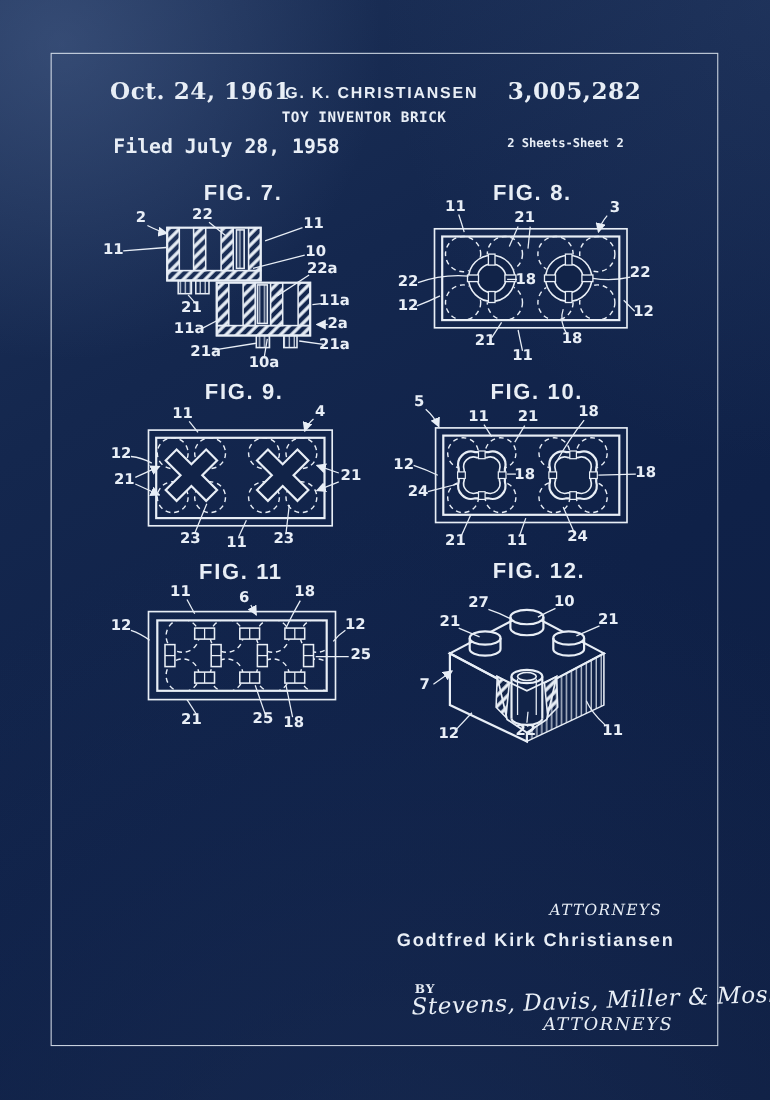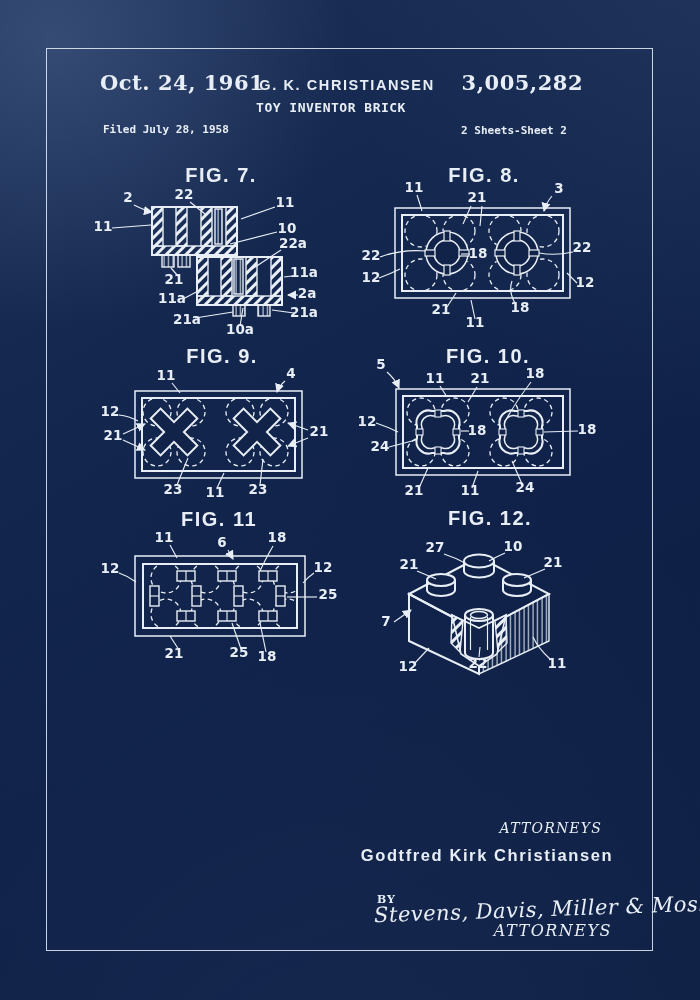--- a/index.html
+++ b/index.html
@@ -12,21 +12,21 @@
       linear-gradient(150deg,#1d3158 0%,#14274e 30%,#0f2148 60%,#0e1e42 100%);
     font-family:"Liberation Sans",sans-serif;color:#e8eef6;
   }
   .frame{position:absolute;left:46px;top:48px;right:47px;bottom:49px;
     border:1.5px solid rgba(233,240,248,.85);pointer-events:none;}
   .txt{position:absolute;white-space:nowrap;}
   .hdr-date{left:100px;top:70px;font-family:"DejaVu Serif",serif;font-weight:bold;font-size:21px;letter-spacing:.5px;}
   .hdr-num{right:117px;top:70px;font-family:"DejaVu Serif",serif;font-weight:bold;font-size:21px;letter-spacing:.5px;}
   .hdr-name{left:347px;top:77px;transform:translateX(-50%);font-size:14.5px;font-weight:bold;letter-spacing:1.6px;}
   .hdr-title{left:331px;top:100px;transform:translateX(-50%);font-family:"DejaVu Sans Mono",monospace;font-weight:bold;font-size:13px;letter-spacing:.5px;}
-  .hdr-filed{left:103px;top:123px;font-family:"DejaVu Sans Mono",monospace;font-weight:bold;font-size:11px;}
+  .hdr-filed{left:103px;top:123px;font-family:"DejaVu Sans Mono",monospace;font-weight:bold;font-size:18px;}
   .hdr-sheet{right:133px;top:124px;font-family:"DejaVu Sans Mono",monospace;font-weight:bold;font-size:11px;}
   .ft-inventor{right:98px;top:820px;font-family:"DejaVu Serif",serif;font-style:italic;font-size:14px;letter-spacing:1.2px;}
   .ft-name{left:487px;top:846px;transform:translateX(-50%);font-weight:bold;font-size:16.5px;letter-spacing:1.6px;}
   .ft-by{left:377px;top:893px;font-family:"DejaVu Serif",serif;font-weight:bold;font-size:11px;letter-spacing:1px;}
   .ft-sig{left:374px;top:897px;font-family:"DejaVu Serif",serif;font-style:italic;font-size:21px;transform:rotate(-2deg);letter-spacing:.5px;}
   .ft-att{right:88px;top:921px;font-family:"DejaVu Serif",serif;font-style:italic;font-size:16px;letter-spacing:1.5px;}
 
   svg.art{position:absolute;left:0;top:0;}
   svg text{fill:#e8eef6;}
   .ft{font-family:"Liberation Sans",sans-serif;font-weight:bold;font-size:20px;letter-spacing:1.5px;text-anchor:middle;}

